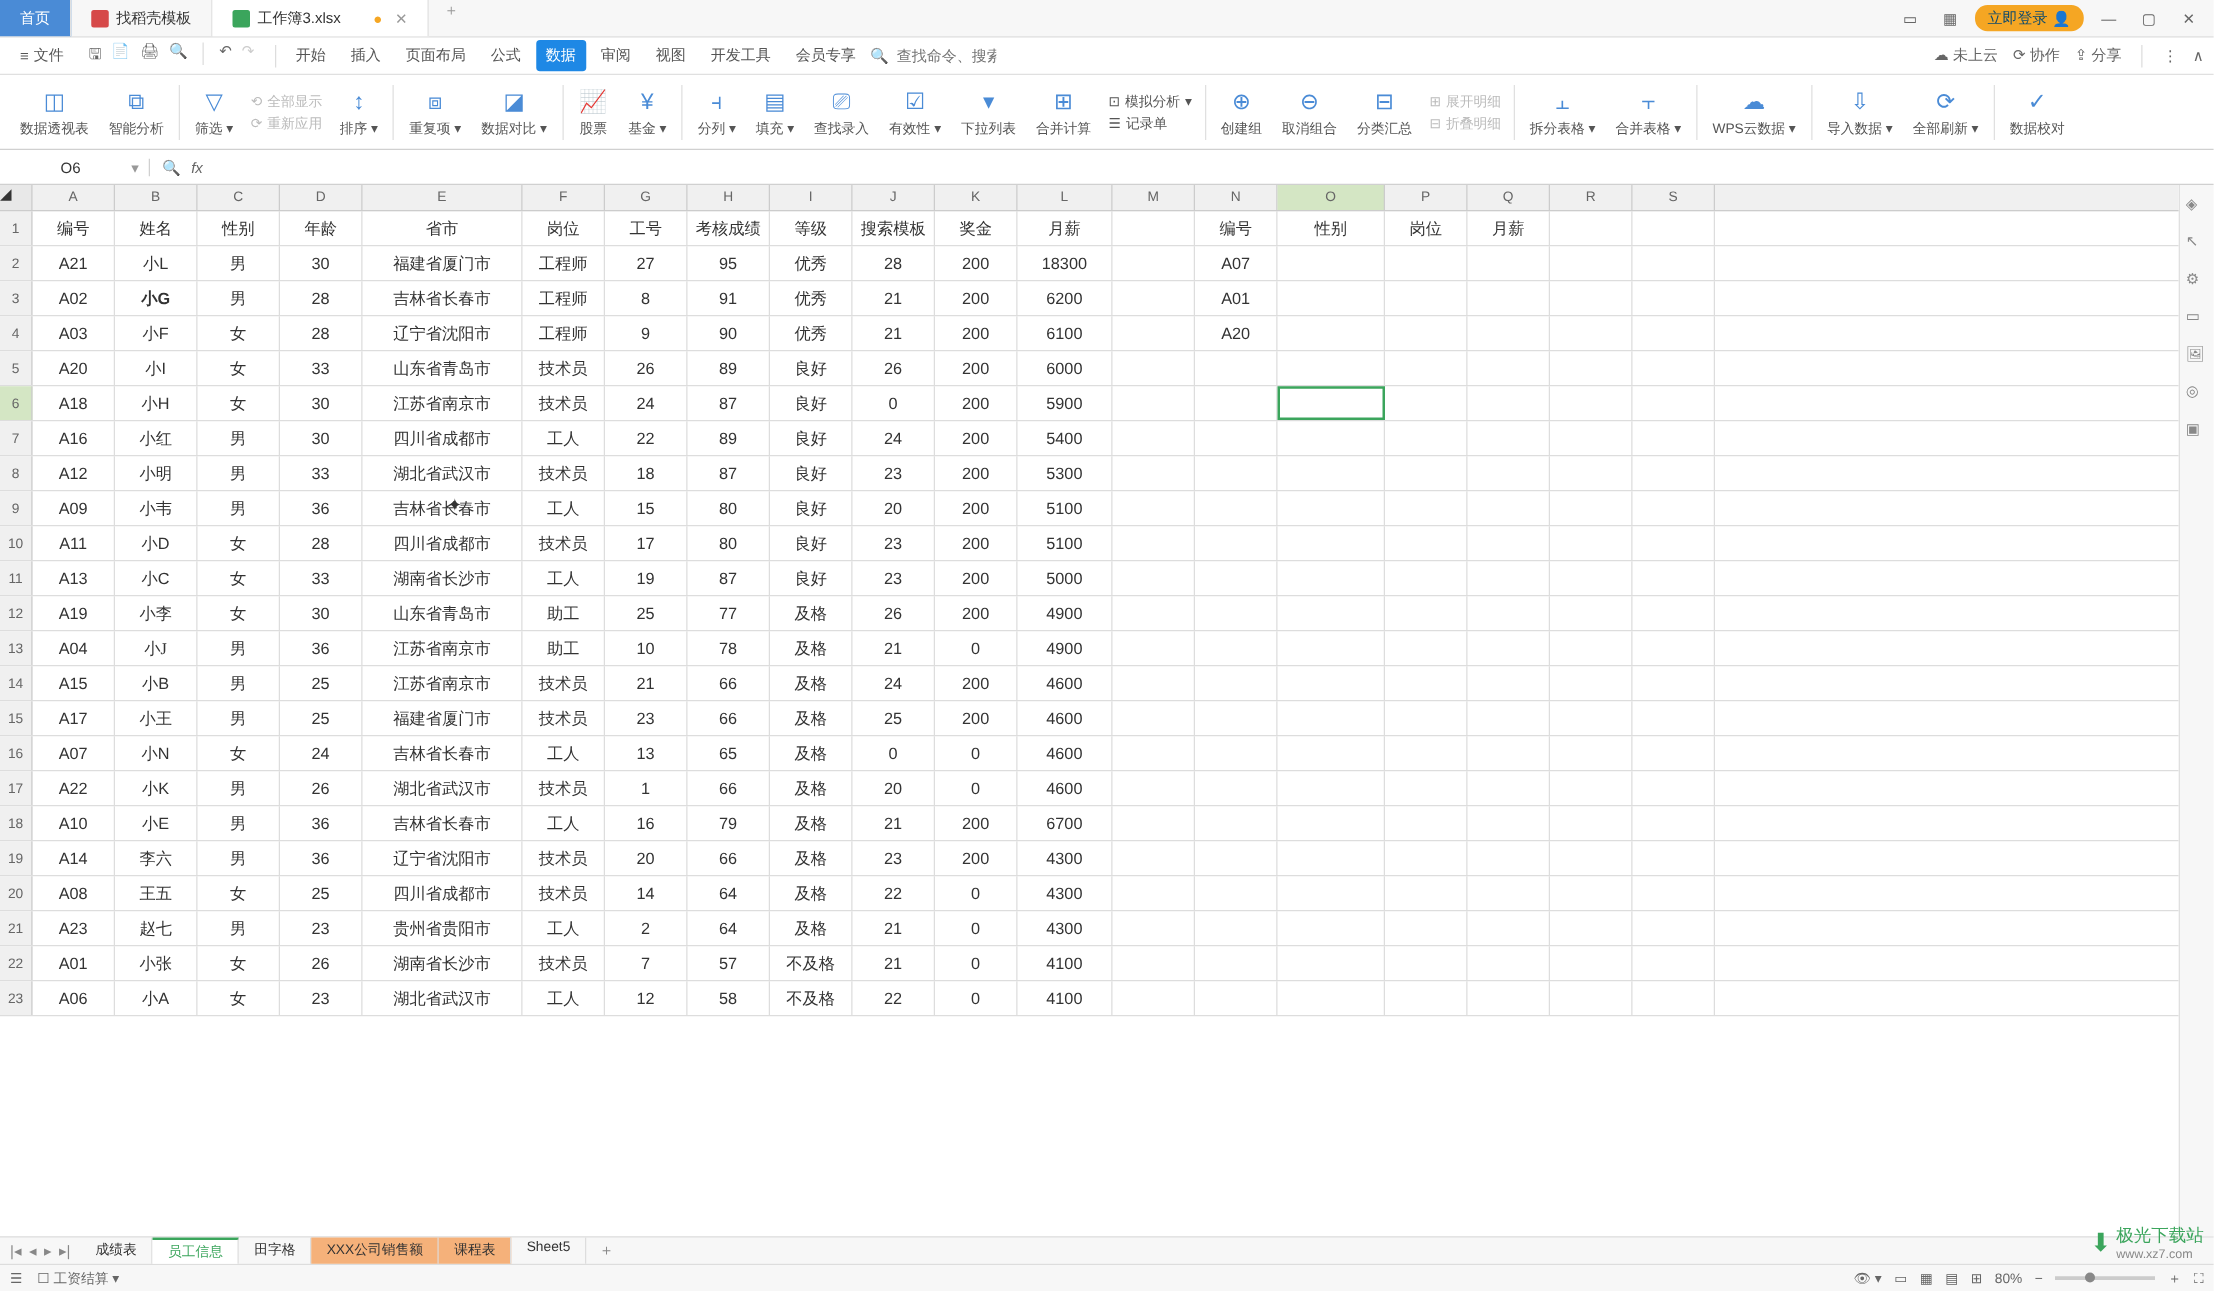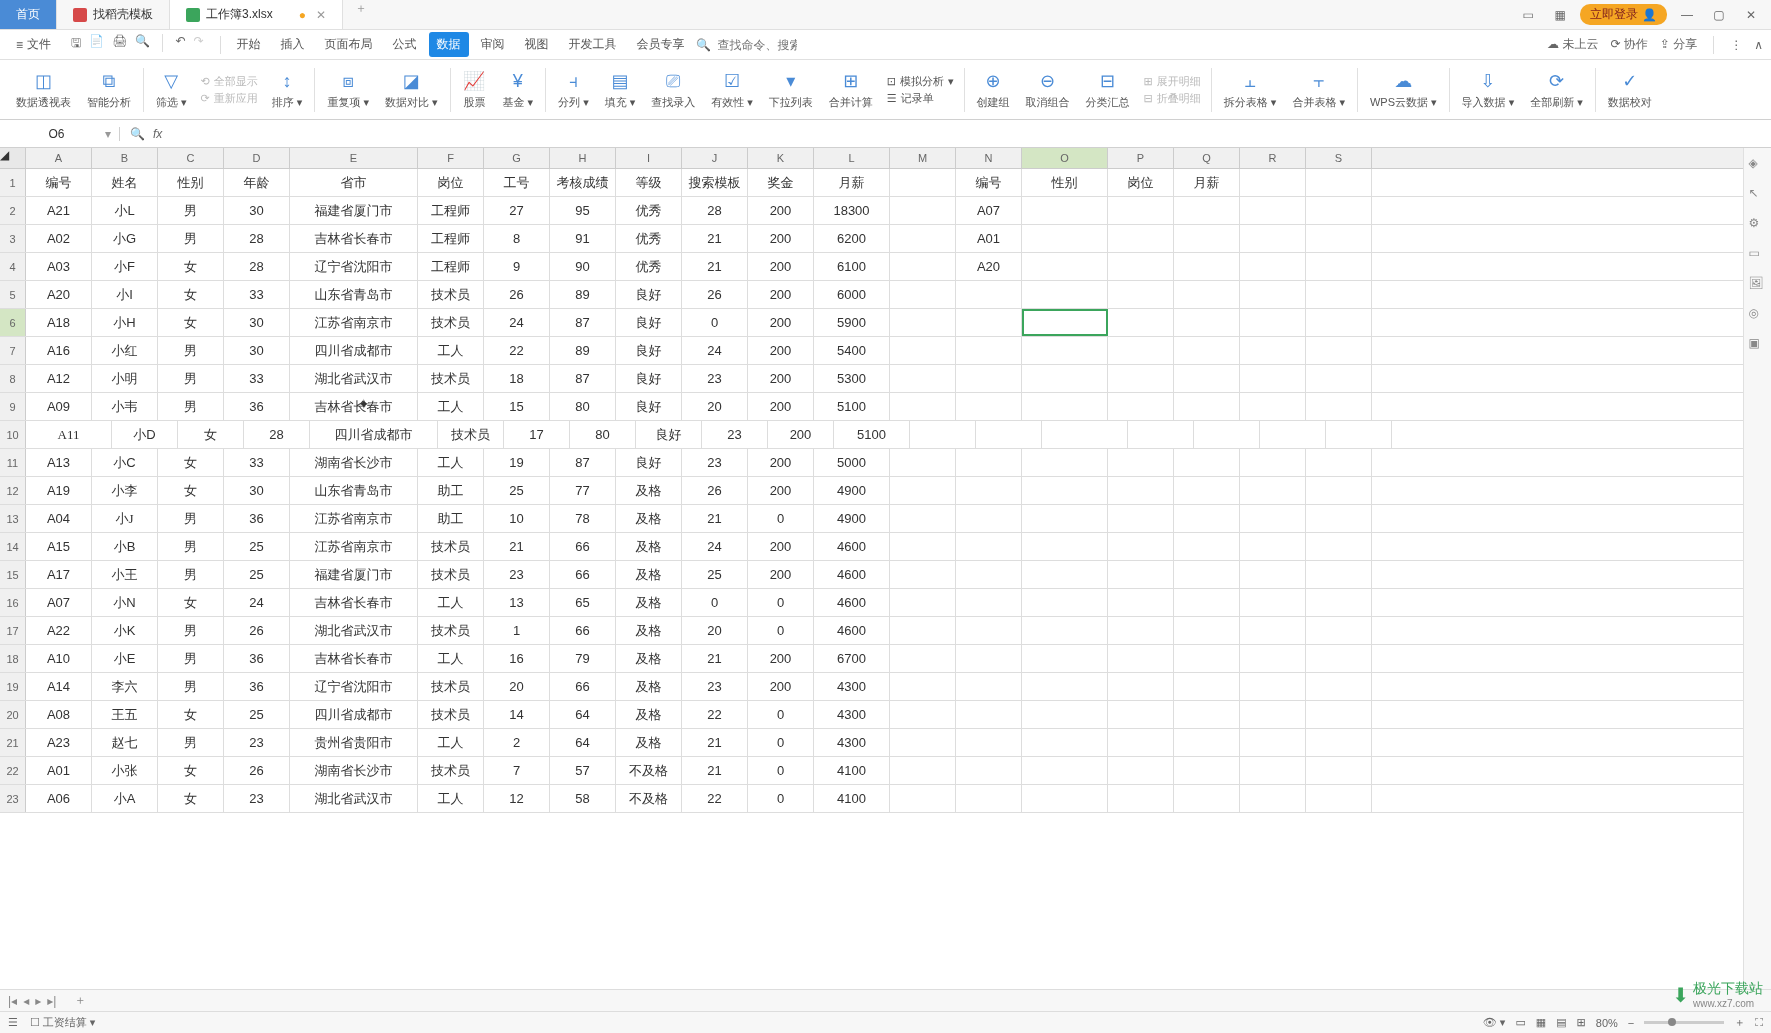--- a/index.html
+++ b/index.html
@@ -9,21 +9,21 @@
 .tabs { display: flex; height: 100%; }
 .tab { padding: 0 16px; display: flex; align-items: center; gap: 6px; border-right: 1px solid #e0e0e0; cursor: pointer; }
 .tab.home { background: #4a8bd6; color: #fff; }
 .tab.active { background: #fff; }
 .tab-icon { width: 14px; height: 14px; border-radius: 2px; }
 .tab-icon.dk { background: #d64949; }
 .tab-icon.xs { background: #3ba55c; }
 .tab-close { color: #999; margin-left: 4px; }
 .tab-add { padding: 0 12px; color: #999; }
 .titlebar-right { margin-left: auto; display: flex; align-items: center; gap: 8px; padding-right: 8px; }
-.login-btn { background: #f5a623; color: #7f1d1d; padding: 2px 10px; border-radius: 10px; display: flex; align-items: center; gap: 4px; }
+.login-btn { background: #f5a623; color: #0c4a6e; padding: 2px 10px; border-radius: 10px; display: flex; align-items: center; gap: 4px; }
 .win-btn { width: 24px; text-align: center; color: #666; }
 
 .menubar { height: 30px; display: flex; align-items: center; border-bottom: 1px solid #e0e0e0; padding: 0 8px; gap: 4px; }
 .menu-btn { padding: 4px 8px; color: #555; cursor: pointer; }
 .menu-btn.file { display: flex; align-items: center; gap: 4px; }
 .menu-btn.active { background: #1e88e5; color: #fff; border-radius: 3px; }
 .qa-icons { display: flex; gap: 8px; padding: 0 8px; color: #666; }
 .divider { width: 1px; height: 18px; background: #ddd; margin: 0 4px; }
 .search-area { display: flex; align-items: center; gap: 6px; color: #999; }
 .search-input { border: none; outline: none; font-size: 12px; width: 80px; }
@@ -356,21 +356,21 @@
           <div class="cell" style="width: 66px;">A07</div>
           <div class="cell" style="width: 86px;"></div>
           <div class="cell" style="width: 66px;"></div>
           <div class="cell" style="width: 66px;"></div>
           <div class="cell" style="width: 66px;"></div>
           <div class="cell" style="width: 66px;"></div>
         </div>
         <div class="row">
           <div class="row-h">3</div>
           <div class="cell" style="width: 66px;">A02</div>
-          <div class="cell" style="width: 66px;">小G</div>
+          <div class="cell" style="width: 66px; font-weight: bold;">小G</div>
           <div class="cell" style="width: 66px;">男</div>
           <div class="cell" style="width: 66px;">28</div>
           <div class="cell" style="width: 128px;">吉林省长春市</div>
           <div class="cell" style="width: 66px;">工程师</div>
           <div class="cell" style="width: 66px;">8</div>
           <div class="cell" style="width: 66px;">91</div>
           <div class="cell" style="width: 66px;">优秀</div>
           <div class="cell" style="width: 66px;">21</div>
           <div class="cell" style="width: 66px;">200</div>
           <div class="cell" style="width: 76px;">6200</div>
@@ -509,21 +509,21 @@
           <div class="cell" style="width: 66px;"></div>
           <div class="cell" style="width: 66px;"></div>
           <div class="cell" style="width: 86px;"></div>
           <div class="cell" style="width: 66px;"></div>
           <div class="cell" style="width: 66px;"></div>
           <div class="cell" style="width: 66px;"></div>
           <div class="cell" style="width: 66px;"></div>
         </div>
         <div class="row">
           <div class="row-h">10</div>
-          <div class="cell" style="width: 86px; font-family: Liberation Serif, serif;">A11</div>
+          <div class="cell" style="width: 66px;">A11</div>
           <div class="cell" style="width: 66px;">小D</div>
           <div class="cell" style="width: 66px;">女</div>
           <div class="cell" style="width: 66px;">28</div>
           <div class="cell" style="width: 128px;">四川省成都市</div>
           <div class="cell" style="width: 66px;">技术员</div>
           <div class="cell" style="width: 66px;">17</div>
           <div class="cell" style="width: 66px;">80</div>
           <div class="cell" style="width: 66px;">良好</div>
           <div class="cell" style="width: 66px;">23</div>
           <div class="cell" style="width: 66px;">200</div>
@@ -835,20 +835,28 @@
     <div class="side-icon">▣</div>
   </div>
 </div>
 
 <div class="sheetbar">
   <div class="sheet-nav">
     <span>|◂</span>
     <span>◂</span>
     <span>▸</span>
     <span>▸|</span>
+  </div>
+  <div class="sheet-tabs">
+    <div class="sheet-tab">成绩表</div>
+    <div class="sheet-tab active">员工信息</div>
+    <div class="sheet-tab">田字格</div>
+    <div class="sheet-tab hl">XXX公司销售额</div>
+    <div class="sheet-tab hl">课程表</div>
+    <div class="sheet-tab">Sheet5</div>
   </div>
   <div class="sheet-add">＋</div>
 </div>
 
 <div class="statusbar">
   <span>☰</span>
   <span style="margin-left:12px">☐ <span>工资结算</span> ▾</span>
   <div class="status-right">
     <span>👁 ▾</span>
     <span>▭</span>

